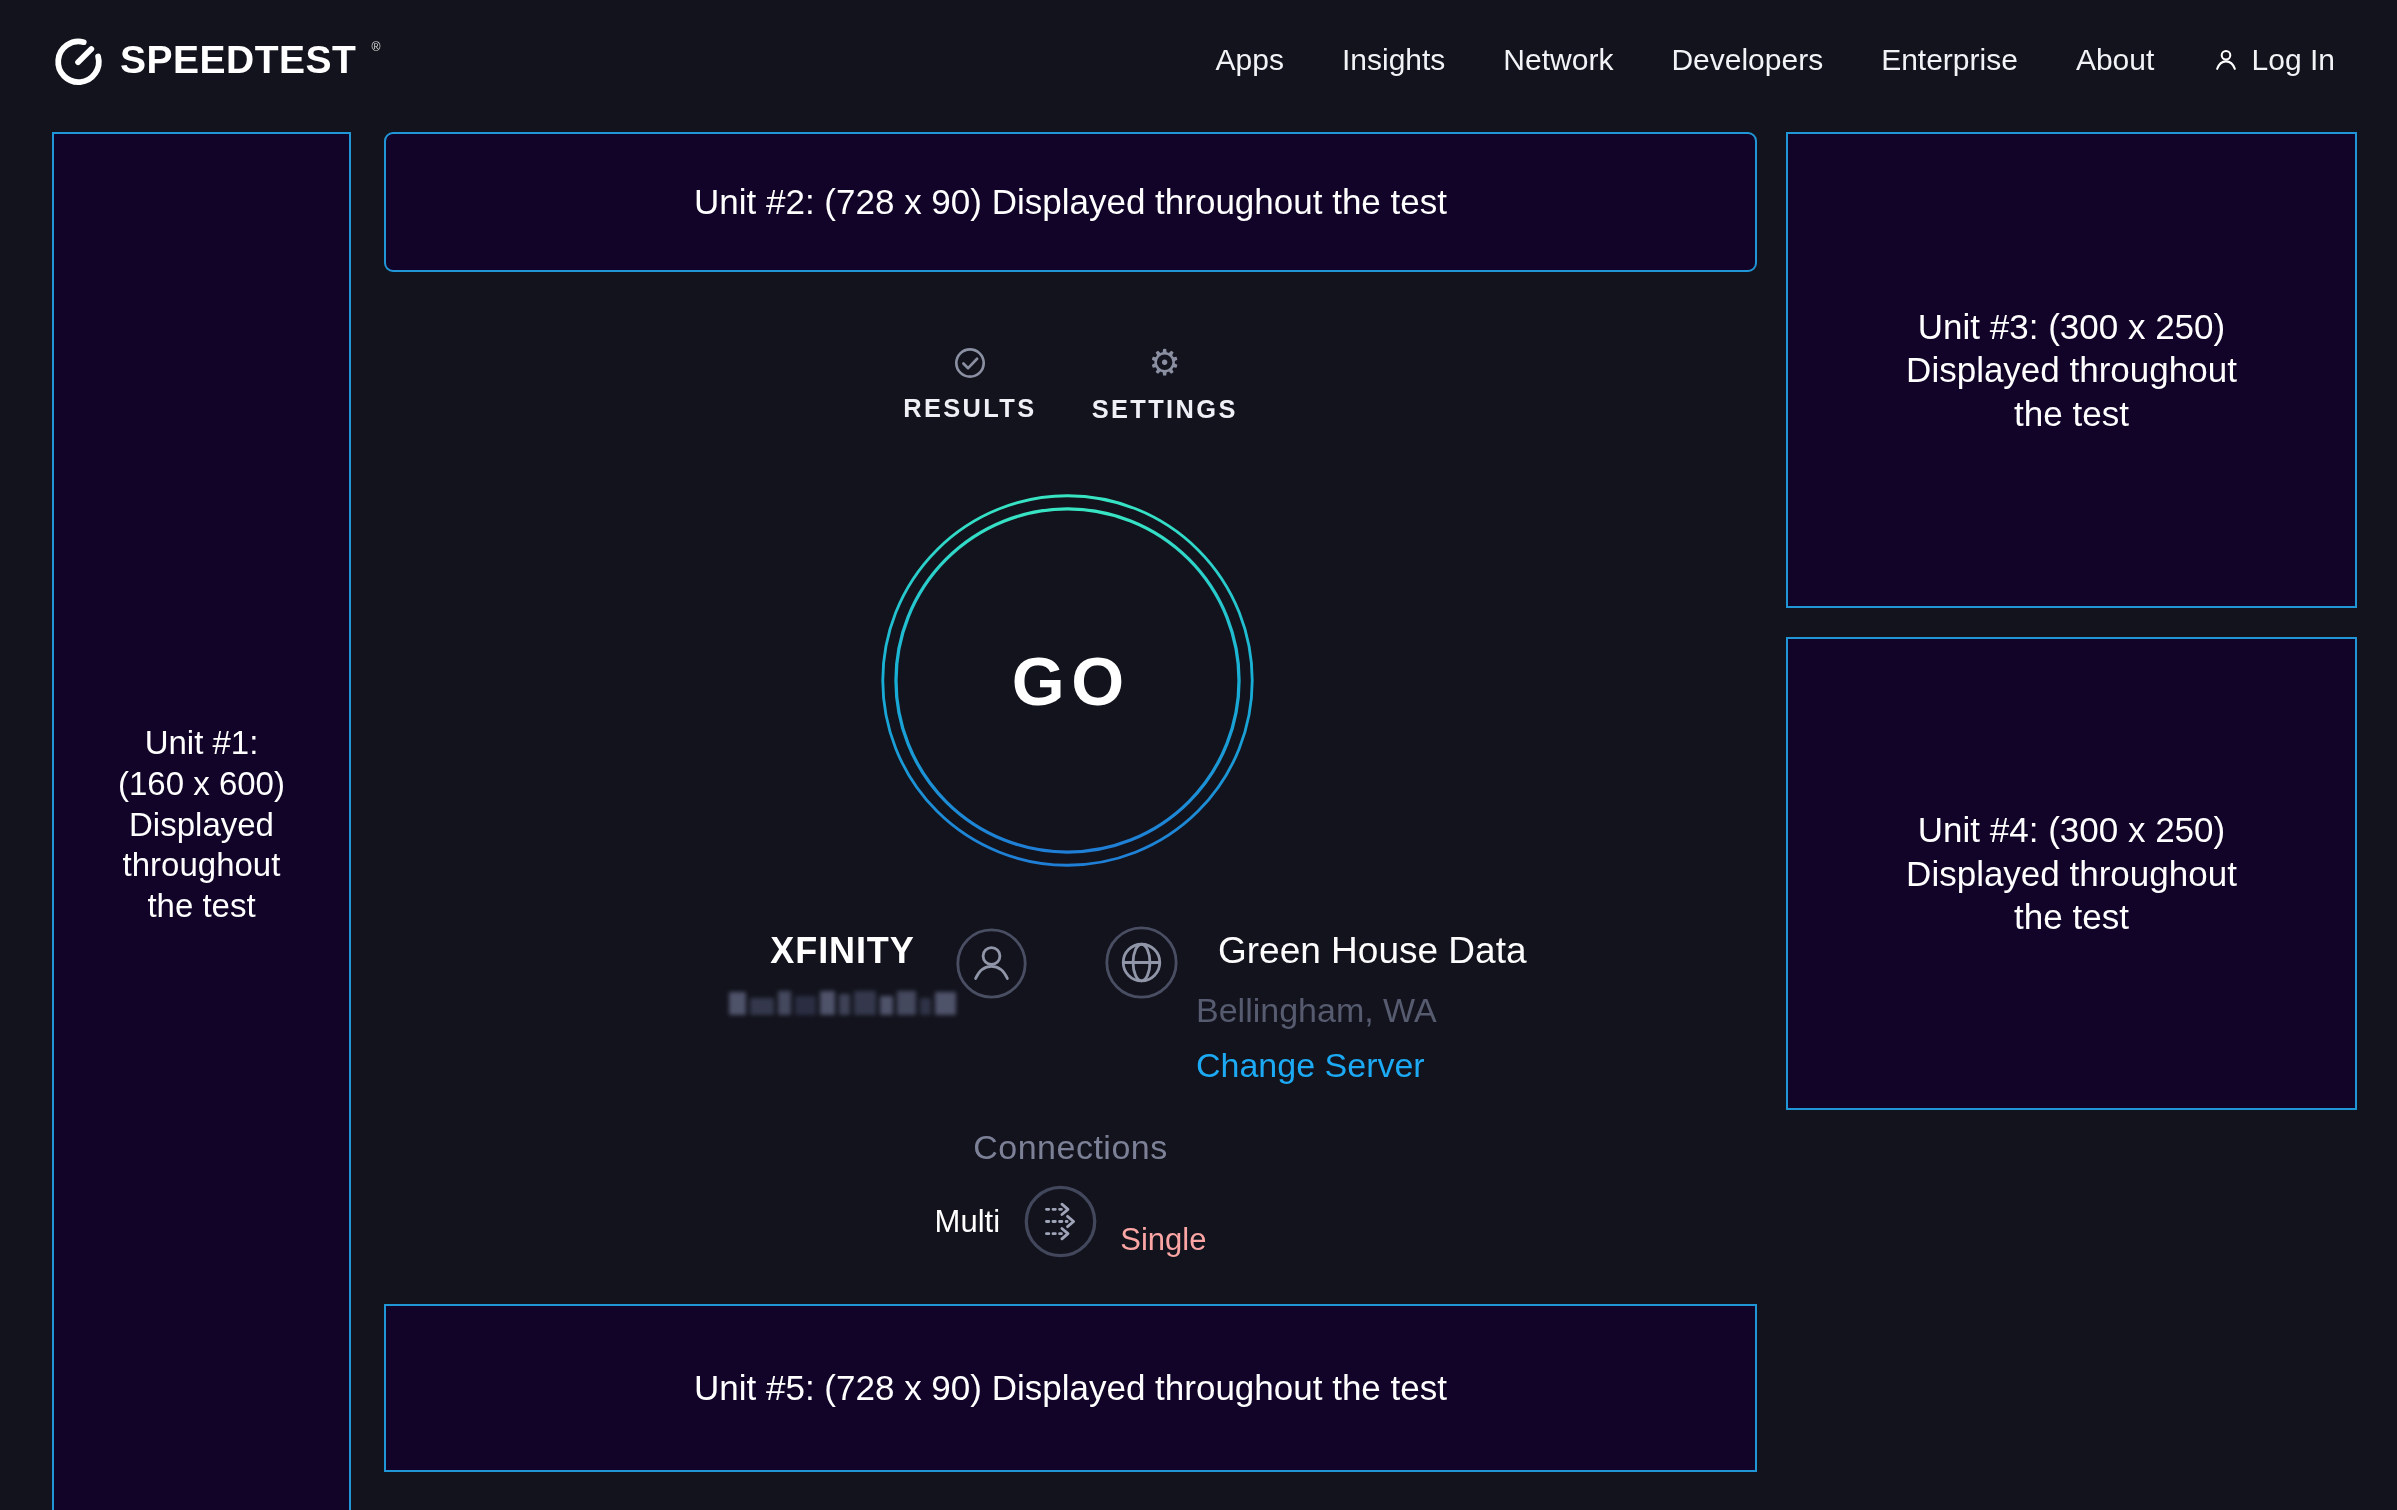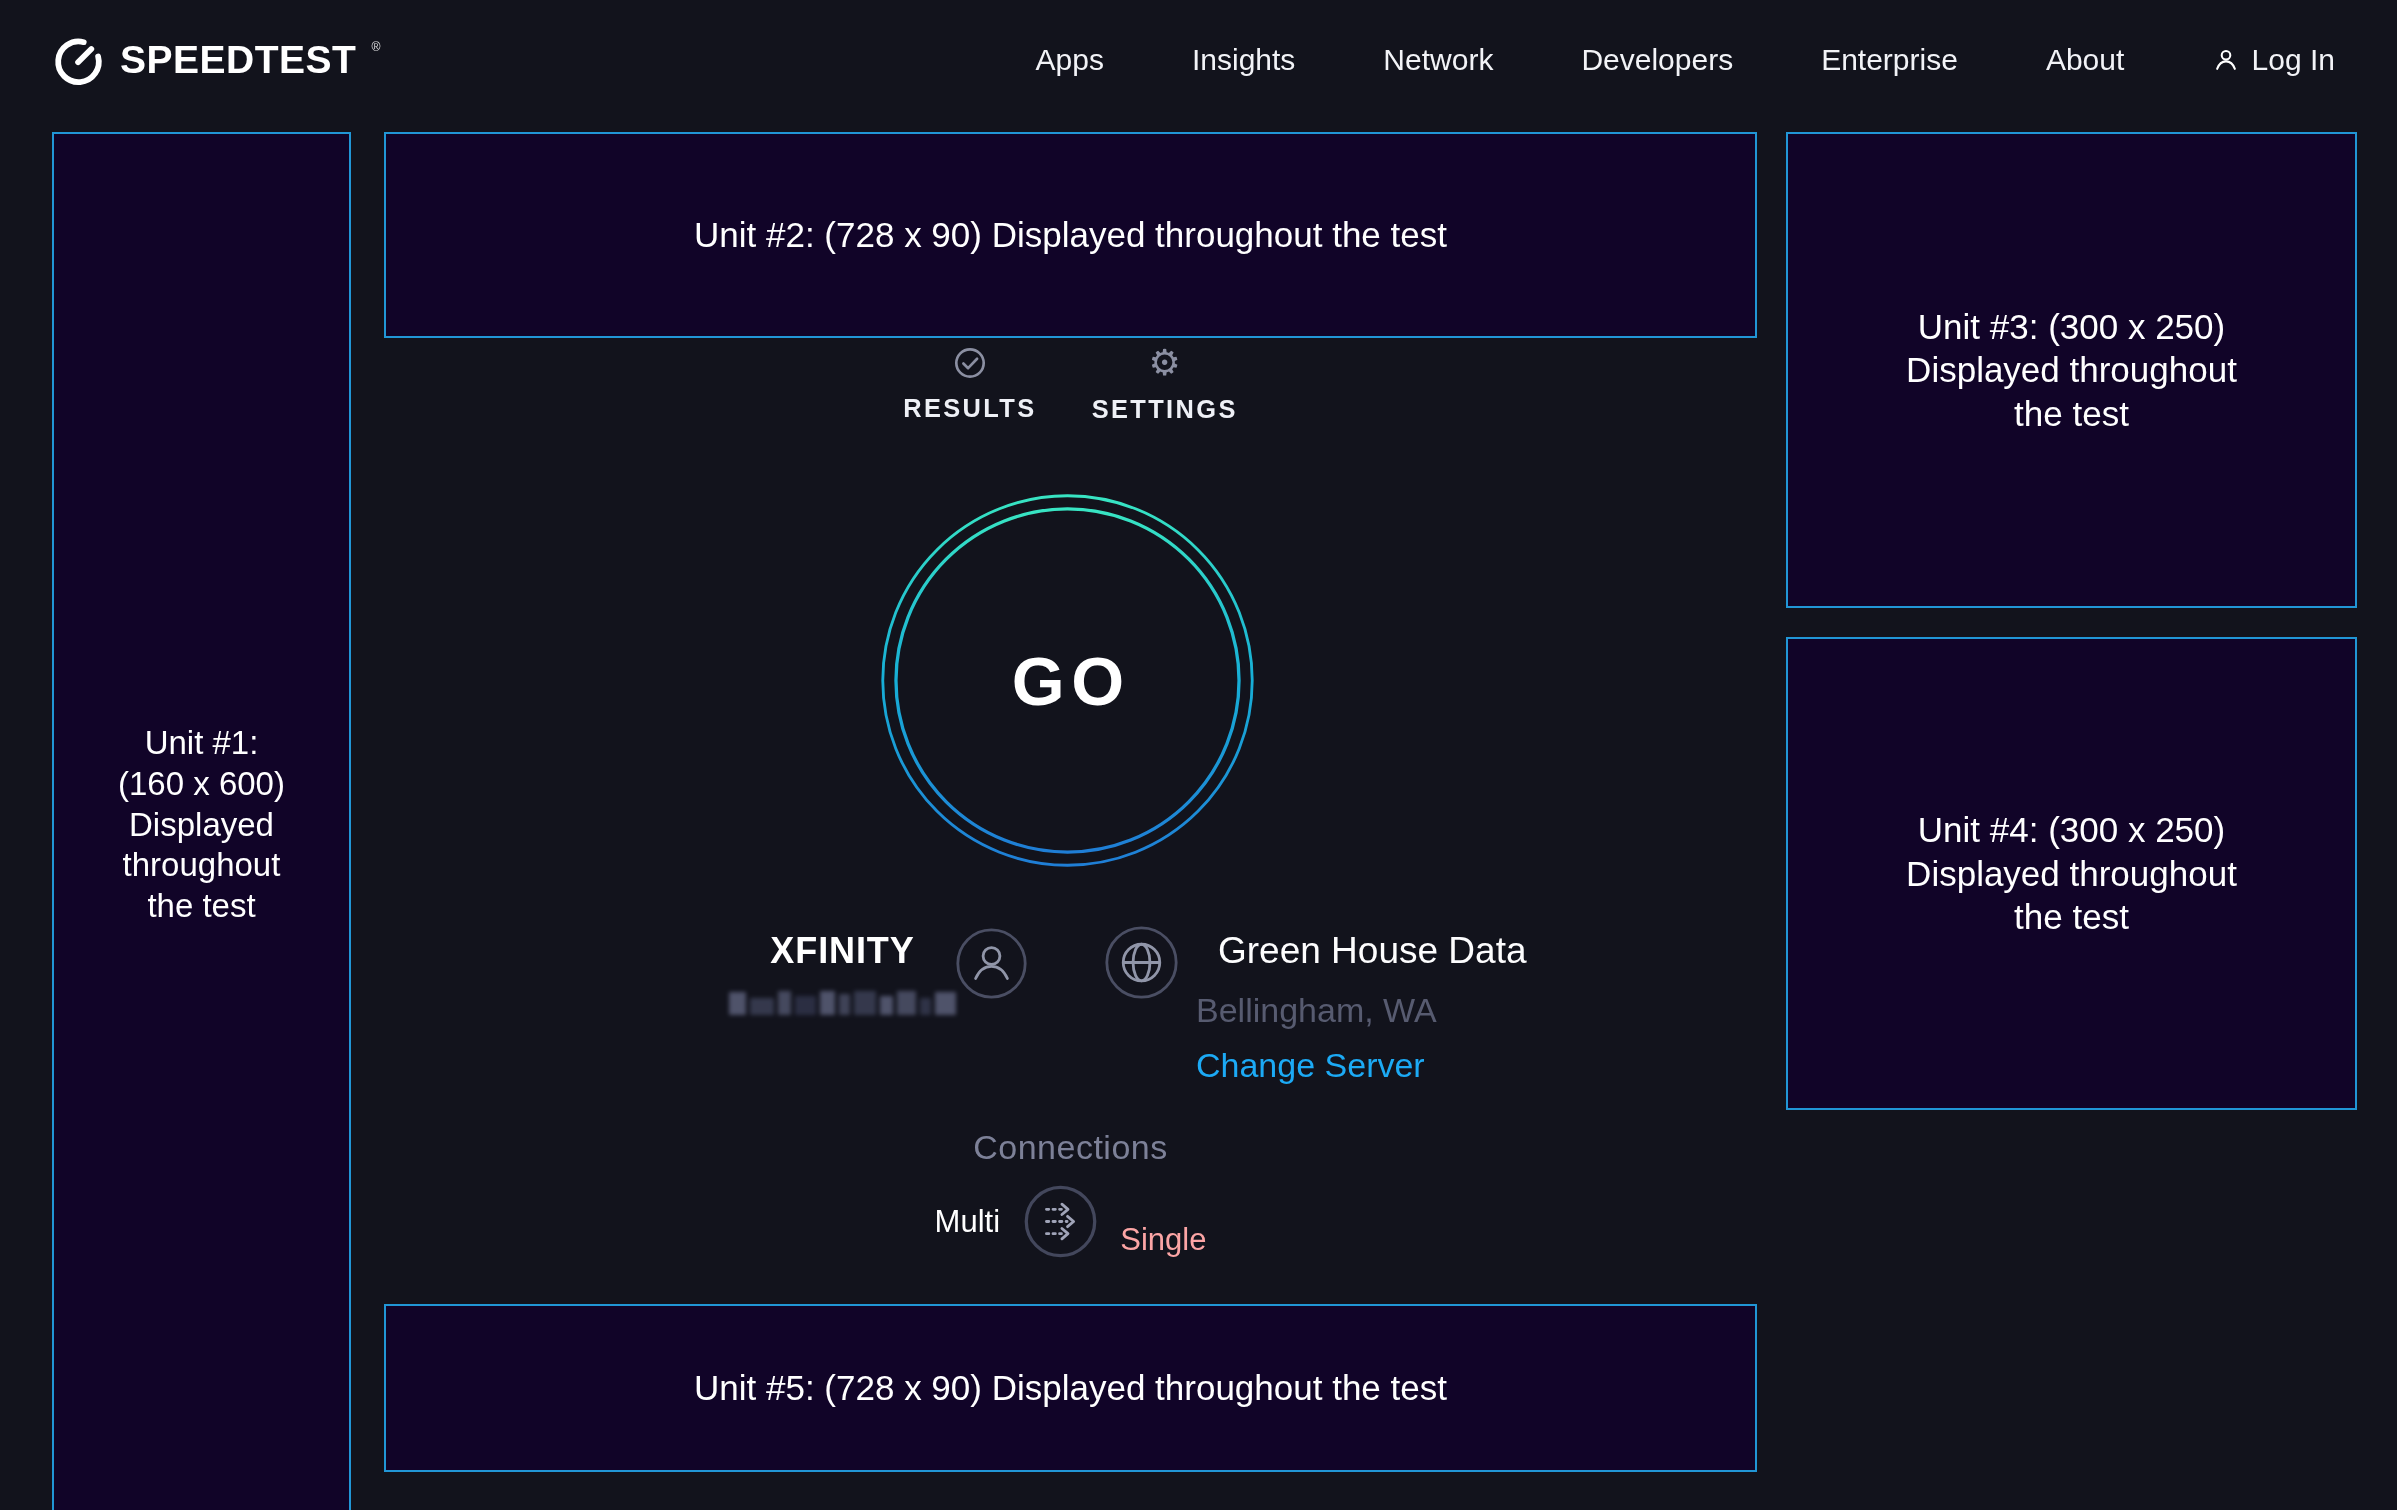--- a/index.html
+++ b/index.html
@@ -7,32 +7,32 @@
         font-family:"Liberation Sans",sans-serif;overflow:hidden;}
 
   
   .topbar{position:absolute;top:0;left:0;width:2397px;height:132px;
           display:flex;align-items:center;justify-content:space-between;
           padding:0 62px 12px 52px;box-sizing:border-box;}
   .logo{display:flex;align-items:center;gap:15px;cursor:pointer;}
   .logo-text{color:#ffffff;font-size:39px;font-weight:700;letter-spacing:0.5px;}
   .logo-tm{color:#ffffff;font-size:12.2px;vertical-align:top;position:relative;top:-13px;opacity:.85;}
   .mainnav{display:flex;align-items:center;gap:58px;}
-  .mainnav a{color:#f2f3f7;font-size:30px;text-decoration:none;cursor:pointer;white-space:nowrap;margin-left:30px;}
+  .mainnav a{color:#f2f3f7;font-size:30px;text-decoration:none;cursor:pointer;white-space:nowrap;}
   .login{display:flex;align-items:center;gap:11.3px;}
 
   
   .ad{position:absolute;background:#110428;border:2.8px solid #2196d6;
       display:flex;align-items:center;justify-content:center;text-align:center;
       box-sizing:border-box;cursor:pointer;}
   .ad-text{color:#ffffff;font-size:35px;line-height:1.24;font-weight:400;
            font-family:"Liberation Sans",sans-serif;}
   #unit1{left:52px;top:132px;width:299px;height:1386px;}
   #unit1 .ad-text{font-size:33px;}
-  #unit2{left:384px;top:132px;width:1373px;height:206px;}
+  #unit2{left:384px;top:132px;width:1373px;height:140px;border-radius:9px;}
   #unit3{left:1786px;top:132px;width:571px;height:476px;}
   #unit4{left:1786px;top:637px;width:571px;height:473px;}
   #unit5{left:384px;top:1304px;width:1373px;height:168px;}
 
   
   .tabs{position:absolute;left:384px;top:345px;width:1373px;
         display:flex;justify-content:center;align-items:center;gap:55px;}
   .tab{display:flex;align-items:center;gap:14px;cursor:pointer;flex-direction:column;}
   .tab-label{color:#eef0f6;font-size:25.4px;font-weight:700;letter-spacing:2.4px;}
   .gear-glyph{font-family:"DejaVu Sans",sans-serif;font-size:36px;color:#8b8fa2;line-height:1;}

